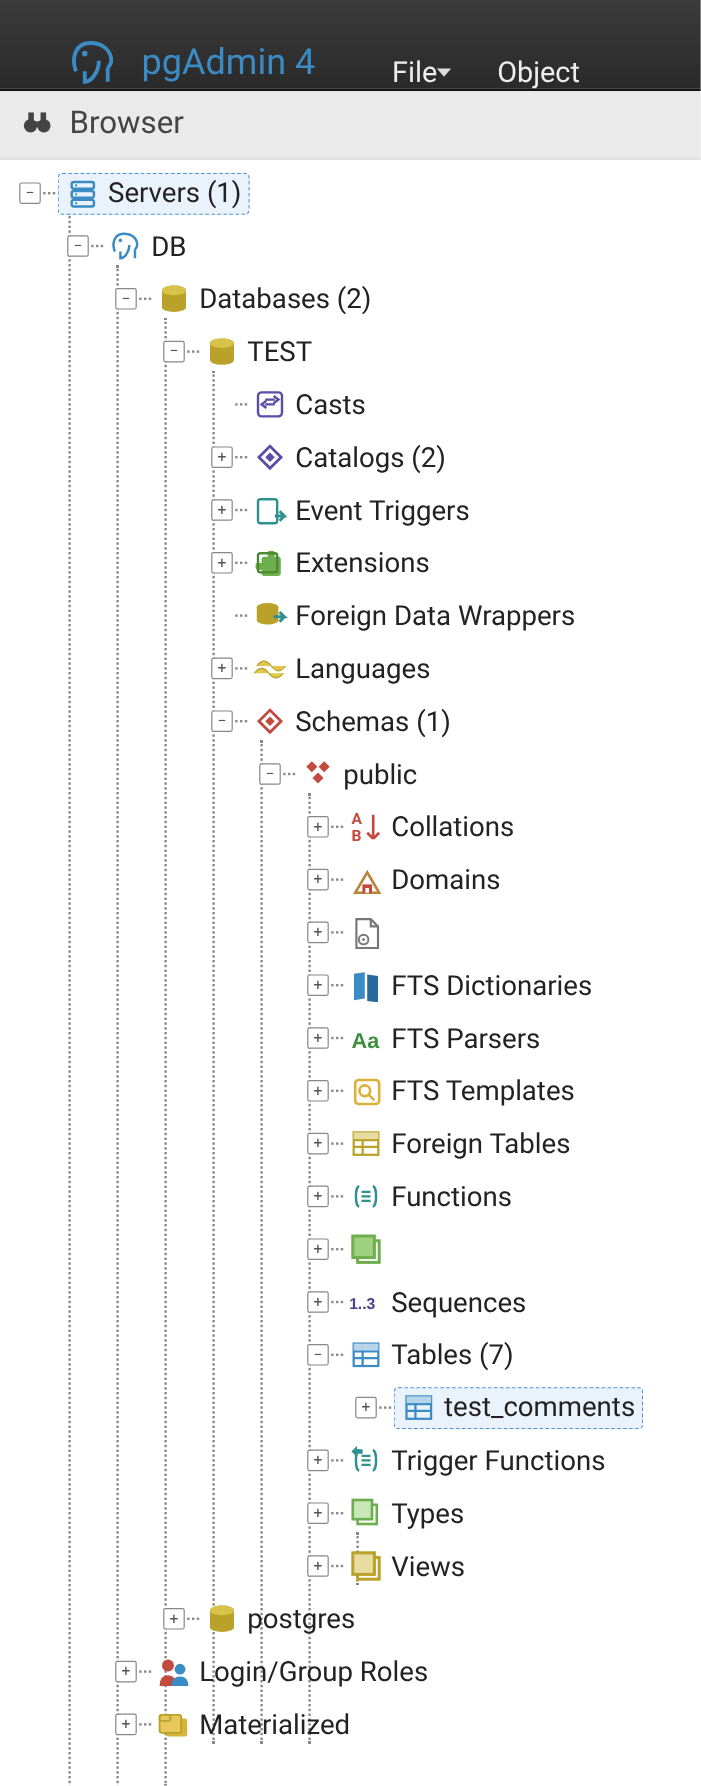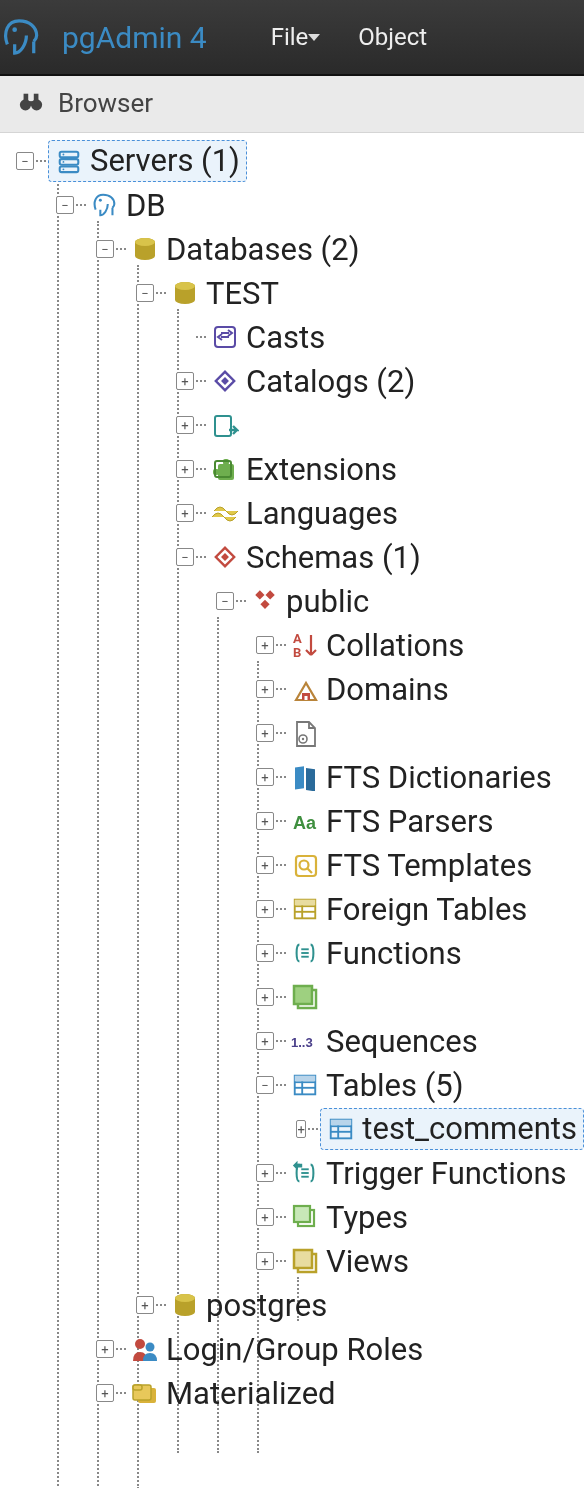--- a/index.html
+++ b/index.html
@@ -9,21 +9,22 @@
     background: #fff;
     width: 584px;
     height: 1488px;
     overflow: hidden;
     color: #222;
   }
   .topbar {
     height: 76px;
     background: linear-gradient(to bottom, #3b3b3b, #2a2a2a);
     display: flex;
-    align-items: center;
+    align-items: flex-end;
+    padding-left: 56px;
     border-bottom: 2px solid #111;
   }
   .logo-wrap { display:flex; align-items:center; gap: 10px; }
   .logo-text {
     color: #3b8bc4;
     font-size: 30px;
     font-weight: 400;
     margin-left: 8px;
   }
   .menu {
@@ -51,21 +52,21 @@
   }
   .node {
     display: flex;
     align-items: center;
     height: 44px;
     position: relative;
     white-space: nowrap;
   }
   .node .label {
     margin-left: 4px;
-    font-size: 31px;
+    font-size: 23px;
     color: #222;
   }
   .exp {
     width: 18px;
     height: 18px;
     border: 1px solid #888;
     background: #fff;
     display:flex;
     align-items:center;
     justify-content:center;
@@ -371,33 +372,44 @@
   </div>
 
   <div class="node" style="padding-left:168px">
     <span class="exp">+</span>
     <span class="dots"></span>
     <span class="ic">
         <svg width="28" height="28" viewBox="0 0 28 28">
           <use href="#i-evtrigger"></use>
         </svg>
       </span>
+    <span class="label">Event Triggers</span>
   </div>
 
   <div class="node" style="padding-left:168px">
     <span class="exp">+</span>
     <span class="dots"></span>
     <span class="ic">
         <svg width="28" height="28" viewBox="0 0 28 28">
           <use href="#i-extension"></use>
         </svg>
       </span>
     <span class="label">Extensions</span>
   </div>
 
+  <div class="node" style="padding-left:168px">
+    <span class="exp blank"></span>
+    <span class="dots"></span>
+    <span class="ic">
+        <svg width="30" height="28" viewBox="0 0 28 28">
+          <use href="#i-db-arrow"></use>
+        </svg>
+      </span>
+    <span class="label">Foreign Data Wrappers</span>
+  </div>
 
   <div class="node" style="padding-left:168px">
     <span class="exp">+</span>
     <span class="dots"></span>
     <span class="ic">
         <svg width="30" height="28" viewBox="0 0 30 28">
           <use href="#i-lang"></use>
         </svg>
       </span>
     <span class="label">Languages</span>
@@ -534,21 +546,21 @@
   </div>
 
   <div class="node" style="padding-left:248px">
     <span class="exp">−</span>
     <span class="dots"></span>
     <span class="ic">
         <svg width="28" height="28" viewBox="0 0 30 30">
           <use href="#i-table-blue"></use>
         </svg>
       </span>
-    <span class="label">Tables (5)</span>
+    <span class="label">Tables (7)</span>
   </div>
 
   <div class="node" style="padding-left:288px">
     <span class="exp">+</span>
     <span class="dots"></span>
     <span class="sel">
       <span class="ic">
           <svg width="28" height="28" viewBox="0 0 30 30">
             <use href="#i-table-blue"></use>
           </svg>

